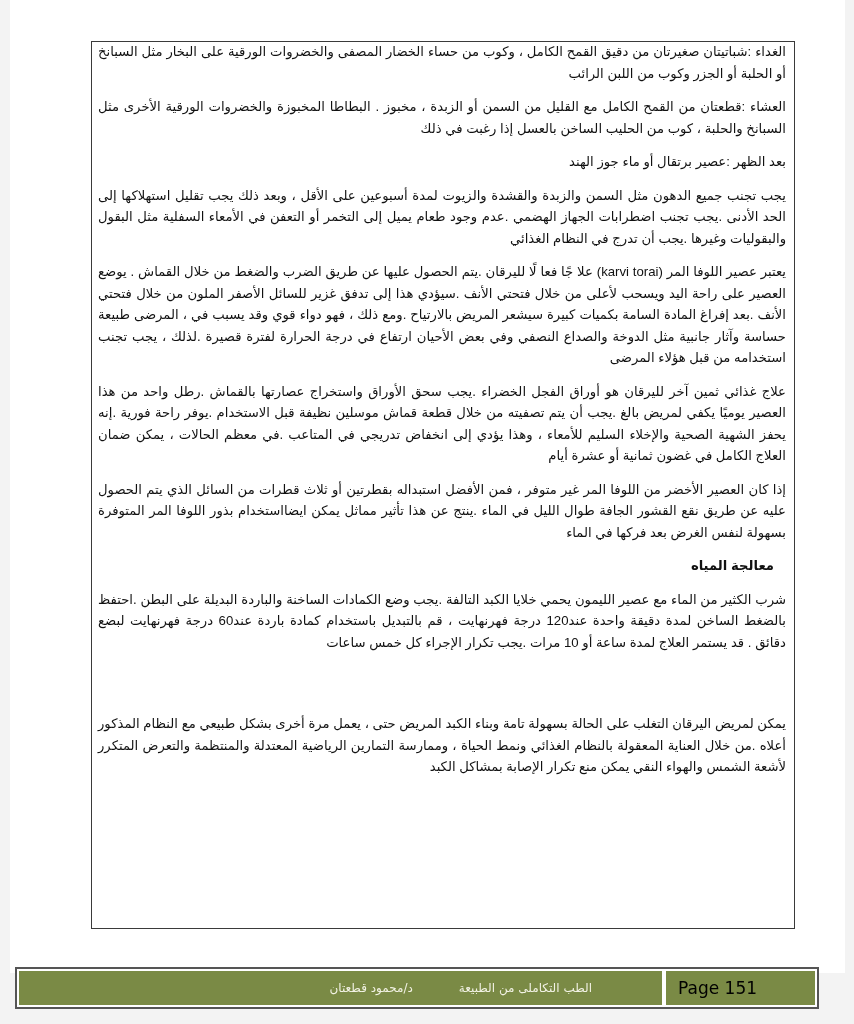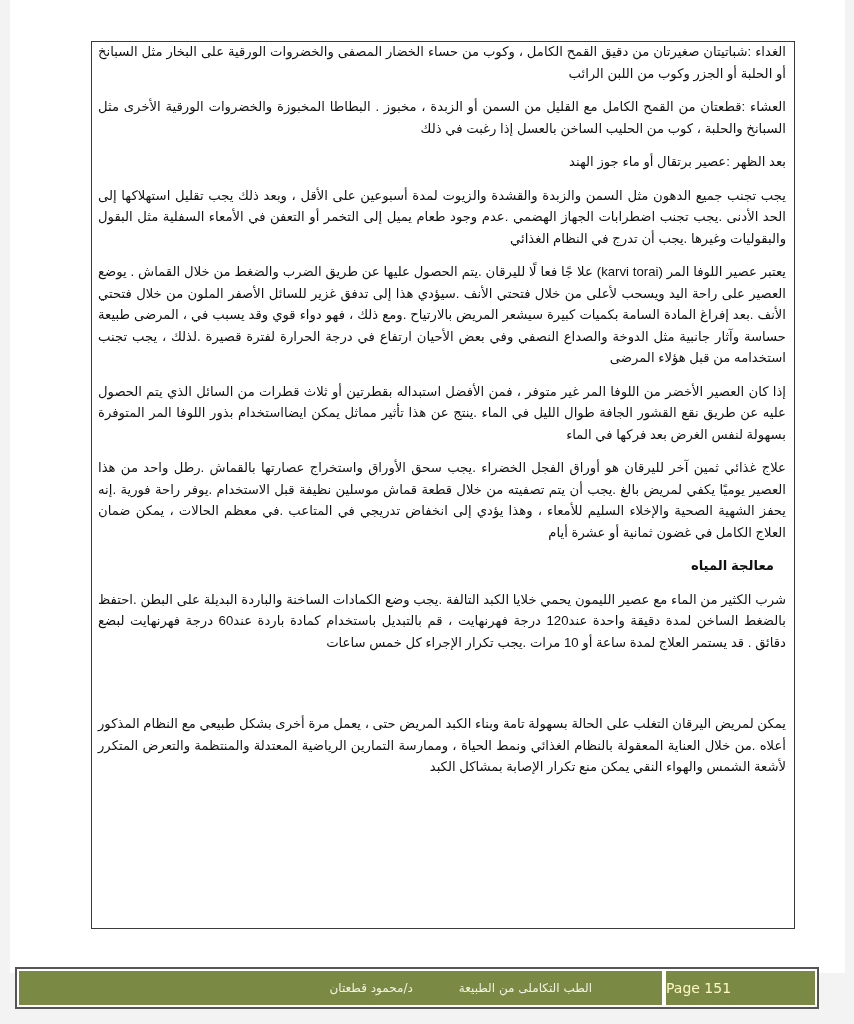--- a/index.html
+++ b/index.html
@@ -38,36 +38,36 @@
     display:flex; align-items:center;
     box-sizing:border-box;
   }
   .footer .left {
     flex:0 0 643px; direction:rtl; justify-content:flex-start;
     padding-right:70px;
     font-family:"DejaVu Sans", sans-serif; font-size:12px; letter-spacing:4px;
   }
   .footer .left .gap { display:inline-block; width:46px; }
   .footer .right {
-    flex:1; 
-    font-family:"DejaVu Sans", sans-serif; font-size:14px; color:#fef9c3;
+    flex:1; padding-left:12px;
+    font-family:"DejaVu Sans", sans-serif; font-size:17px; color:#000000;
   }
 </style>
 </head>
 <body>
 
 <div class="page">
   <div class="textbox">
     <p class="first">الغداء :شباتيتان صغيرتان من دقيق القمح الكامل ، وكوب من حساء الخضار المصفى والخضروات الورقية على البخار مثل السبانخ أو الحلبة أو الجزر وكوب من اللبن الرائب</p>
     <p>العشاء :قطعتان من القمح الكامل مع القليل من السمن أو الزبدة ، مخبوز . البطاطا المخبوزة والخضروات الورقية الأخرى مثل السبانخ والحلبة ، كوب من الحليب الساخن بالعسل إذا رغبت في ذلك</p>
     <p>بعد الظهر :عصير برتقال أو ماء جوز الهند</p>
     <p>يجب تجنب جميع الدهون مثل السمن والزبدة والقشدة والزيوت لمدة أسبوعين على الأقل ، وبعد ذلك يجب تقليل استهلاكها إلى الحد الأدنى .يجب تجنب اضطرابات الجهاز الهضمي .عدم وجود طعام يميل إلى التخمر أو التعفن في الأمعاء السفلية مثل البقول والبقوليات وغيرها .يجب أن تدرج في النظام الغذائي</p>
     <p>يعتبر عصير اللوفا المر (karvi torai) علا جًا فعا لًا لليرقان .يتم الحصول عليها عن طريق الضرب والضغط من خلال القماش . يوضع العصير على راحة اليد ويسحب لأعلى من خلال فتحتي الأنف .سيؤدي هذا إلى تدفق غزير للسائل الأصفر الملون من خلال فتحتي الأنف .بعد إفراغ المادة السامة بكميات كبيرة سيشعر المريض بالارتياح .ومع ذلك ، فهو دواء قوي وقد يسبب في ، المرضى طبيعة حساسة وآثار جانبية مثل الدوخة والصداع النصفي وفي بعض الأحيان ارتفاع في درجة الحرارة لفترة قصيرة .لذلك ، يجب تجنب استخدامه من قبل هؤلاء المرضى</p>
+    <p>علاج غذائي ثمين آخر لليرقان هو أوراق الفجل الخضراء .يجب سحق الأوراق واستخراج عصارتها بالقماش .رطل واحد من هذا العصير يوميًا يكفي لمريض بالغ .يجب أن يتم تصفيته من خلال قطعة قماش موسلين نظيفة قبل الاستخدام .يوفر راحة فورية .إنه يحفز الشهية الصحية والإخلاء السليم للأمعاء ، وهذا يؤدي إلى انخفاض تدريجي في المتاعب .في معظم الحالات ، يمكن ضمان العلاج الكامل في غضون ثمانية أو عشرة أيام</p>
     <p>إذا كان العصير الأخضر من اللوفا المر غير متوفر ، فمن الأفضل استبداله بقطرتين أو ثلاث قطرات من السائل الذي يتم الحصول عليه عن طريق نقع القشور الجافة طوال الليل في الماء .ينتج عن هذا تأثير مماثل يمكن ايضااستخدام بذور اللوفا المر المتوفرة بسهولة لنفس الغرض بعد فركها في الماء</p>
-    <p>علاج غذائي ثمين آخر لليرقان هو أوراق الفجل الخضراء .يجب سحق الأوراق واستخراج عصارتها بالقماش .رطل واحد من هذا العصير يوميًا يكفي لمريض بالغ .يجب أن يتم تصفيته من خلال قطعة قماش موسلين نظيفة قبل الاستخدام .يوفر راحة فورية .إنه يحفز الشهية الصحية والإخلاء السليم للأمعاء ، وهذا يؤدي إلى انخفاض تدريجي في المتاعب .في معظم الحالات ، يمكن ضمان العلاج الكامل في غضون ثمانية أو عشرة أيام</p>
     <h3>معالجة المياه</h3>
     <p>شرب الكثير من الماء مع عصير الليمون يحمي خلايا الكبد التالفة .يجب وضع الكمادات الساخنة والباردة البديلة على البطن .احتفظ بالضغط الساخن لمدة دقيقة واحدة عند120 درجة فهرنهايت ، قم بالتبديل باستخدام كمادة باردة عند60 درجة فهرنهايت لبضع دقائق . قد يستمر العلاج لمدة ساعة أو 10 مرات .يجب تكرار الإجراء كل خمس ساعات</p>
     <div class="spacer"></div>
     <p>يمكن لمريض اليرقان التغلب على الحالة بسهولة تامة وبناء الكبد المريض حتى ، يعمل مرة أخرى بشكل طبيعي مع النظام المذكور أعلاه .من خلال العناية المعقولة بالنظام الغذائي ونمط الحياة ، وممارسة التمارين الرياضية المعتدلة والمنتظمة والتعرض المتكرر لأشعة الشمس والهواء النقي يمكن منع تكرار الإصابة بمشاكل الكبد</p>
   </div>
 </div>
 
 <div class="footer">
   <div class="cell left">
     <span>الطب التكاملى من الطبيعة</span>

